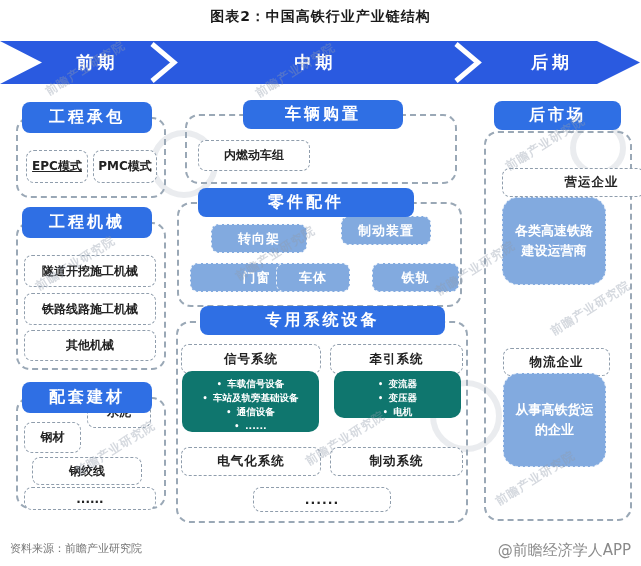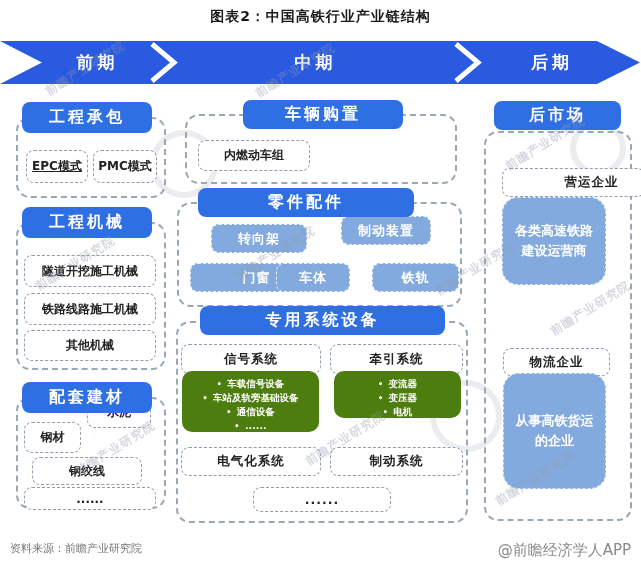--- a/index.html
+++ b/index.html
@@ -20,21 +20,21 @@
   .sys{position:absolute;background:#fff;border:1.5px dashed #8f9dac;border-radius:8px;
        display:flex;align-items:center;justify-content:center;font-weight:bold;
        color:#222;font-size:12.5px;letter-spacing:1px;z-index:2;}
   .lite{position:absolute;background:#82aadf;border:1px dashed rgba(255,255,255,.85);
         border-radius:8px;color:#fff;font-weight:bold;font-size:13px;
         display:flex;align-items:center;justify-content:center;letter-spacing:1px;z-index:2;}
   .litebig{position:absolute;background:#82aadf;border:1px dashed rgba(255,255,255,.7);
         border-radius:16px;color:#fff;font-weight:bold;font-size:13px;line-height:1.55;
         display:flex;align-items:center;justify-content:center;text-align:center;
         padding:8px 10px;box-sizing:border-box;z-index:2;}
-  .bl{position:absolute;background:#4d7c0f;border-radius:10px;color:#fff;font-weight:bold;
+  .bl{position:absolute;background:#0f766e;border-radius:10px;color:#fff;font-weight:bold;
       font-size:9.5px;z-index:2;padding:6px 2px;box-sizing:border-box;text-align:center;}
   .bl div{line-height:13px;white-space:nowrap;}
   .bl div::before{content:"\2022\00a0\00a0";font-size:8px;}
   .footer-src{position:absolute;top:541px;left:10px;font-size:11px;color:#767676;z-index:5;}
   .footer-credit{position:absolute;top:541px;right:10px;font-size:15px;color:#8a8a8a;z-index:5;}
   .wm{position:absolute;color:rgba(145,155,170,0.38);font-size:12px;font-weight:bold;
       transform:rotate(-32deg);white-space:nowrap;z-index:6;pointer-events:none;letter-spacing:1px;}
   .wmc{position:absolute;border:6px solid rgba(160,170,182,0.22);border-radius:50%;
        z-index:0;pointer-events:none;}
 </style>
@@ -106,21 +106,21 @@
   <div class="sys" style="left:330px;top:447px;width:131px;height:27px;">制动系统</div>
   <div class="sys" style="left:253px;top:487px;width:136px;height:23px;">......</div>
 
   <div class="dash" style="left:484px;top:131px;width:144px;height:386px;"></div>
   <div class="hdr" style="left:494px;top:101px;width:127px;height:29px;">后市场</div>
 
   <div class="sys" style="left:502px;top:168px;width:105px;height:27px;padding-left:36px;">营运企业</div>
   <div class="litebig" style="left:502px;top:197px;width:104px;height:88px;">各类高速铁路建设运营商</div>
 
   <div class="sys" style="left:503px;top:348px;width:105px;height:26px;">物流企业</div>
-  <div class="litebig" style="left:503px;top:373px;width:103px;height:116px;">从事高铁货运的企业</div>
+  <div class="litebig" style="left:503px;top:373px;width:103px;height:94px;">从事高铁货运的企业</div>
 
   <div class="footer-src">资料来源：前瞻产业研究院</div>
   <div class="footer-credit">@前瞻经济学人APP</div>
 
   <div class="wm" style="left:40px;top:60px;">前瞻产业研究院</div>
   <div class="wm" style="left:250px;top:62px;">前瞻产业研究院</div>
   <div class="wm" style="left:500px;top:135px;">前瞻产业研究院</div>
   <div class="wm" style="left:30px;top:255px;">前瞻产业研究院</div>
   <div class="wm" style="left:230px;top:245px;">前瞻产业研究院</div>
   <div class="wm" style="left:430px;top:260px;">前瞻产业研究院</div>

